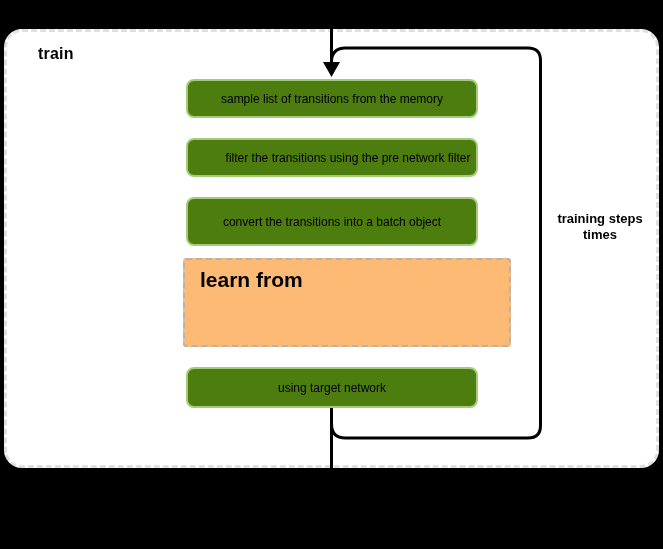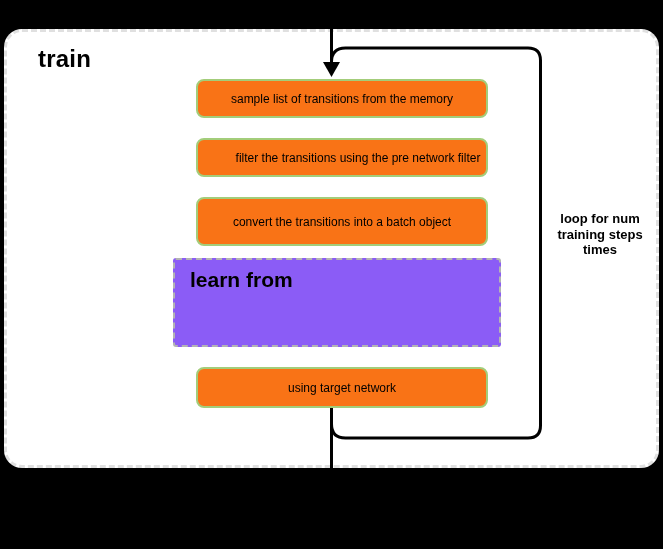--- a/index.html
+++ b/index.html
@@ -26,21 +26,21 @@
     box-sizing: border-box;
     background: #ffffff;
     border: 3px dashed #e0e0e0;
     border-radius: 18px;
   }
 
   .title {
     position: absolute;
     left: 38px;
     top: 45px;
-    font-size: 24px;
+    font-size: 16px;
     font-weight: bold;
     letter-spacing: 0.2px;
   }
 
   
   .connector-layer {
     position: absolute;
     left: 0;
     top: 0;
     width: 663px;
@@ -56,46 +56,46 @@
     stroke: #000000;
     stroke-width: 3px;
   }
   .arrowhead {
     fill: #000000;
   }
 
   
   .step-box {
     position: absolute;
-    left: 196px;
+    left: 186px;
     width: 292px;
     box-sizing: border-box;
-    background: #f97316;
+    background: #4d7c0f;
     border: 2px solid #a3cd7a;
     border-radius: 8px;
     display: flex;
     align-items: center;
     justify-content: center;
     font-size: 12px;
     white-space: nowrap;
   }
   .step-1 { top: 79px;  height: 39px; }
   .step-2 { top: 138px; height: 39px; padding-left: 32px; }
   .step-3 { top: 197px; height: 49px; }
   .step-final { top: 367px; height: 41px; }
 
   
   .subprocess-box {
     position: absolute;
-    left: 173px;
+    left: 183px;
     top: 258px;
     width: 328px;
     height: 89px;
     box-sizing: border-box;
-    background: #8b5cf6;
+    background: #fdba74;
     border: 2px dashed #b3b3b3;
     border-radius: 3px;
     padding: 5px 0 0 15px;
   }
   .subprocess-box .big-line {
     font-size: 21px;
     font-weight: bold;
     line-height: 29px;
   }
 
@@ -139,16 +139,15 @@
 
 <div class="subprocess-box">
   <div class="big-line">learn from</div>
 </div>
 
 <div class="step-box step-final">
   <span>using target network</span>
 </div>
 
 <div class="loop-annotation">
-  <div class="loop-line">loop for num</div>
   <div class="loop-line">training steps</div>
   <div class="loop-line">times</div>
 </div>
 
 </body></html>

